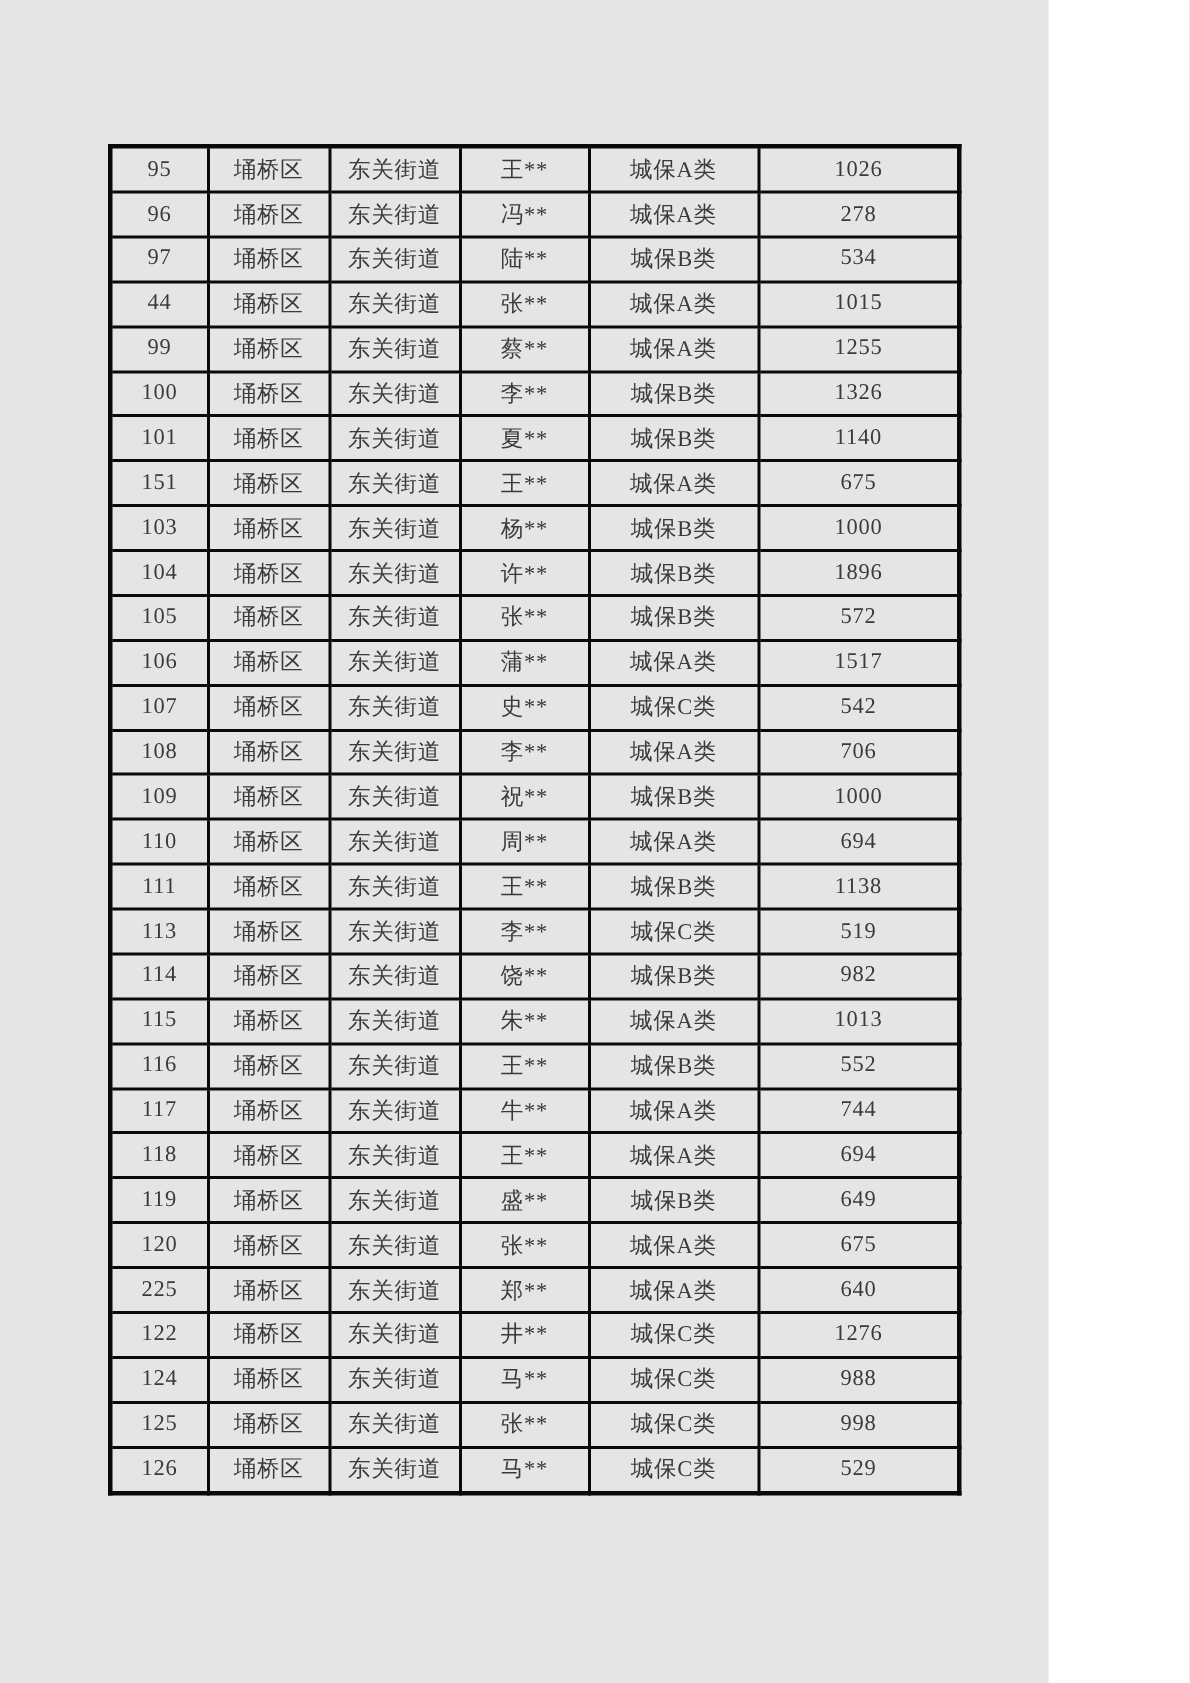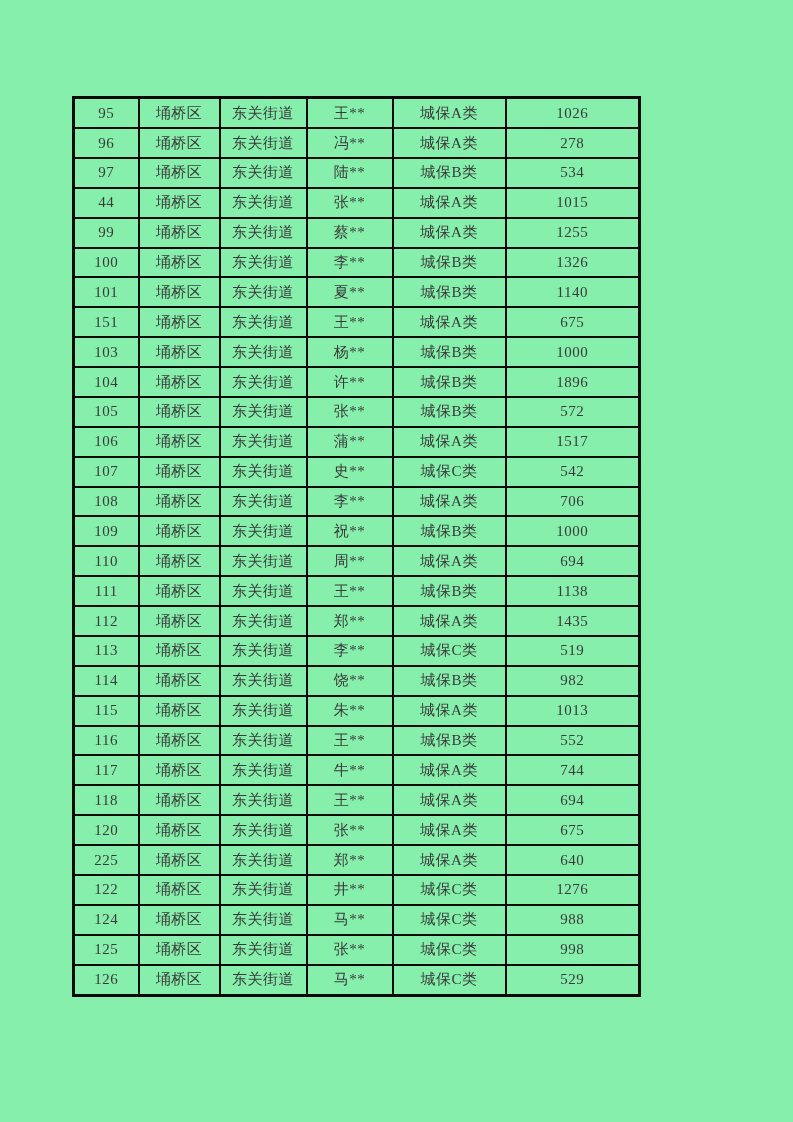--- a/index.html
+++ b/index.html
@@ -4,22 +4,22 @@
 <style>
   
   html, body { margin: 0; padding: 0; }
   body {
     width: 793px; height: 1122px;
     background: #ffffff;
     font-family: "Liberation Serif", "DejaVu Serif", serif;
   }
   .page {
     position: relative;
-    width: 793px; height: 1122px;
-    background: #86efac;
+    width: 699px; height: 1122px;
+    background: #e5e5e5;
     overflow: hidden;
   }
   table.roster {
     position: absolute;
     left: 72px; top: 96px;
     width: 566px; height: 901px;
     border-collapse: collapse;
     table-layout: fixed;
     border: 3px solid #0a0a0a;
   }
@@ -179,28 +179,20 @@
         </tr>
         <tr>
           <td>111</td>
           <td>埇桥区</td>
           <td>东关街道</td>
           <td>王**</td>
           <td>城保B类</td>
           <td>1138</td>
         </tr>
         <tr>
-          <td>112</td>
-          <td>埇桥区</td>
-          <td>东关街道</td>
-          <td>郑**</td>
-          <td>城保A类</td>
-          <td>1435</td>
-        </tr>
-        <tr>
           <td>113</td>
           <td>埇桥区</td>
           <td>东关街道</td>
           <td>李**</td>
           <td>城保C类</td>
           <td>519</td>
         </tr>
         <tr>
           <td>114</td>
           <td>埇桥区</td>
@@ -233,20 +225,28 @@
           <td>城保A类</td>
           <td>744</td>
         </tr>
         <tr>
           <td>118</td>
           <td>埇桥区</td>
           <td>东关街道</td>
           <td>王**</td>
           <td>城保A类</td>
           <td>694</td>
+        </tr>
+        <tr>
+          <td>119</td>
+          <td>埇桥区</td>
+          <td>东关街道</td>
+          <td>盛**</td>
+          <td>城保B类</td>
+          <td>649</td>
         </tr>
         <tr>
           <td>120</td>
           <td>埇桥区</td>
           <td>东关街道</td>
           <td>张**</td>
           <td>城保A类</td>
           <td>675</td>
         </tr>
         <tr>

